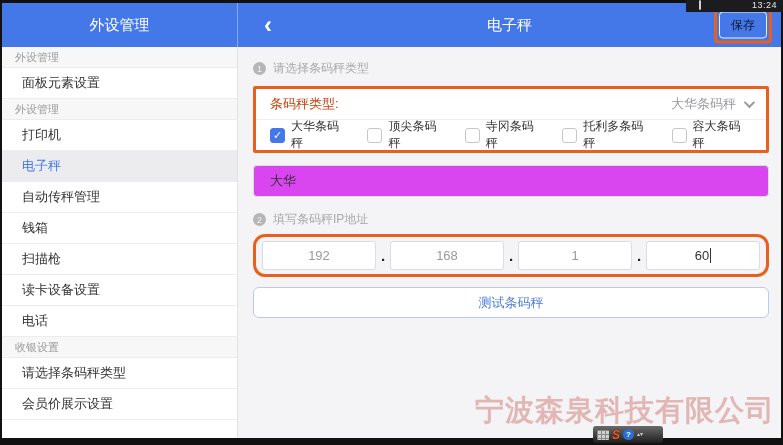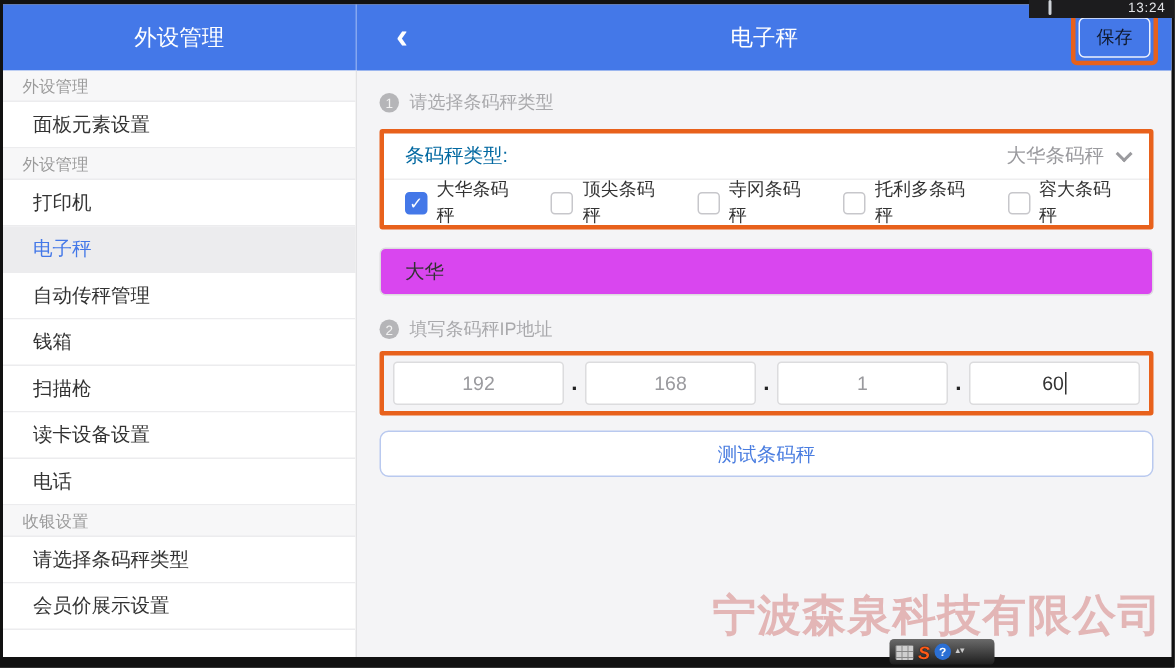--- a/index.html
+++ b/index.html
@@ -52,39 +52,39 @@
   
   .content { flex:1; padding:13px 12px 0 15px; position:relative; }
   .step-label { display:flex; align-items:center; gap:7px; color:#a9a9ac; font-size:12px; }
   .step-circle { width:13px; height:13px; border-radius:50%; background:#b5b5b8; color:#f2f2f2;
                  font-size:9px; display:flex; align-items:center; justify-content:center;
                  flex-shrink:0; }
 
   .orange-box { border:3px solid #e8611c; border-radius:2px; margin-top:9px; background:#fff; }
   .type-row { height:31px; display:flex; align-items:center; justify-content:space-between;
               padding:0 14px; border-bottom:1px solid #eeeeef; }
-  .type-label { color:#0369a1; font-size:13px; }
+  .type-label { color:#c2410c; font-size:13px; }
   .dropdown { display:flex; align-items:center; gap:8px; color:#9a9a9e; font-size:13px;
               cursor:pointer; }
   .chev-down { width:8px; height:8px; border-right:2px solid #9a9a9e;
                border-bottom:2px solid #9a9a9e; transform:rotate(45deg) translateY(-2px); }
   .check-row { height:30px; display:flex; align-items:center; padding:0 14px; gap:17px; }
   .check-item { display:flex; align-items:center; gap:6px; cursor:pointer; }
   .cbox { width:15px; height:15px; border-radius:3px; border:1px solid #c7c7cb; background:#fff;
           display:flex; align-items:center; justify-content:center; flex-shrink:0; }
   .cbox.checked { background:#4478e8; border-color:#4478e8; color:#fff; font-size:11px;
                   font-weight:700; }
   .check-label { font-size:12px; color:#333; }
 
   .text-input { margin-top:12px; height:32px; background:#d946ef; border:1px solid #dcdcde;
                 border-radius:4px; display:flex; align-items:center; padding-left:16px;
                 font-size:13px; color:#333; }
 
   .step2 { margin-top:14px; }
-  .ip-box { border:3px solid #e8611c; border-radius:2px; margin-top:6px; background:transparent;
+  .ip-box { border:3px solid #e8611c; border-radius:12px; margin-top:6px; background:transparent;
             display:flex; align-items:center; gap:0; padding:4px 6px; }
   .ip-field { flex:1; height:29px; background:#fff; border:1px solid #dcdcde; border-radius:3px;
               display:flex; align-items:center; justify-content:center; font-size:13px;
               color:#9a9a9e; }
   .ip-field.active { color:#333; }
   .caret { width:1px; height:15px; background:#333; margin-left:1px; }
   .ip-dot { width:14px; text-align:center; color:#222; font-weight:700; font-size:15px;
             flex-shrink:0; }
 
   .test-btn { margin-top:10px; width:100%; height:31px; background:#fff;

